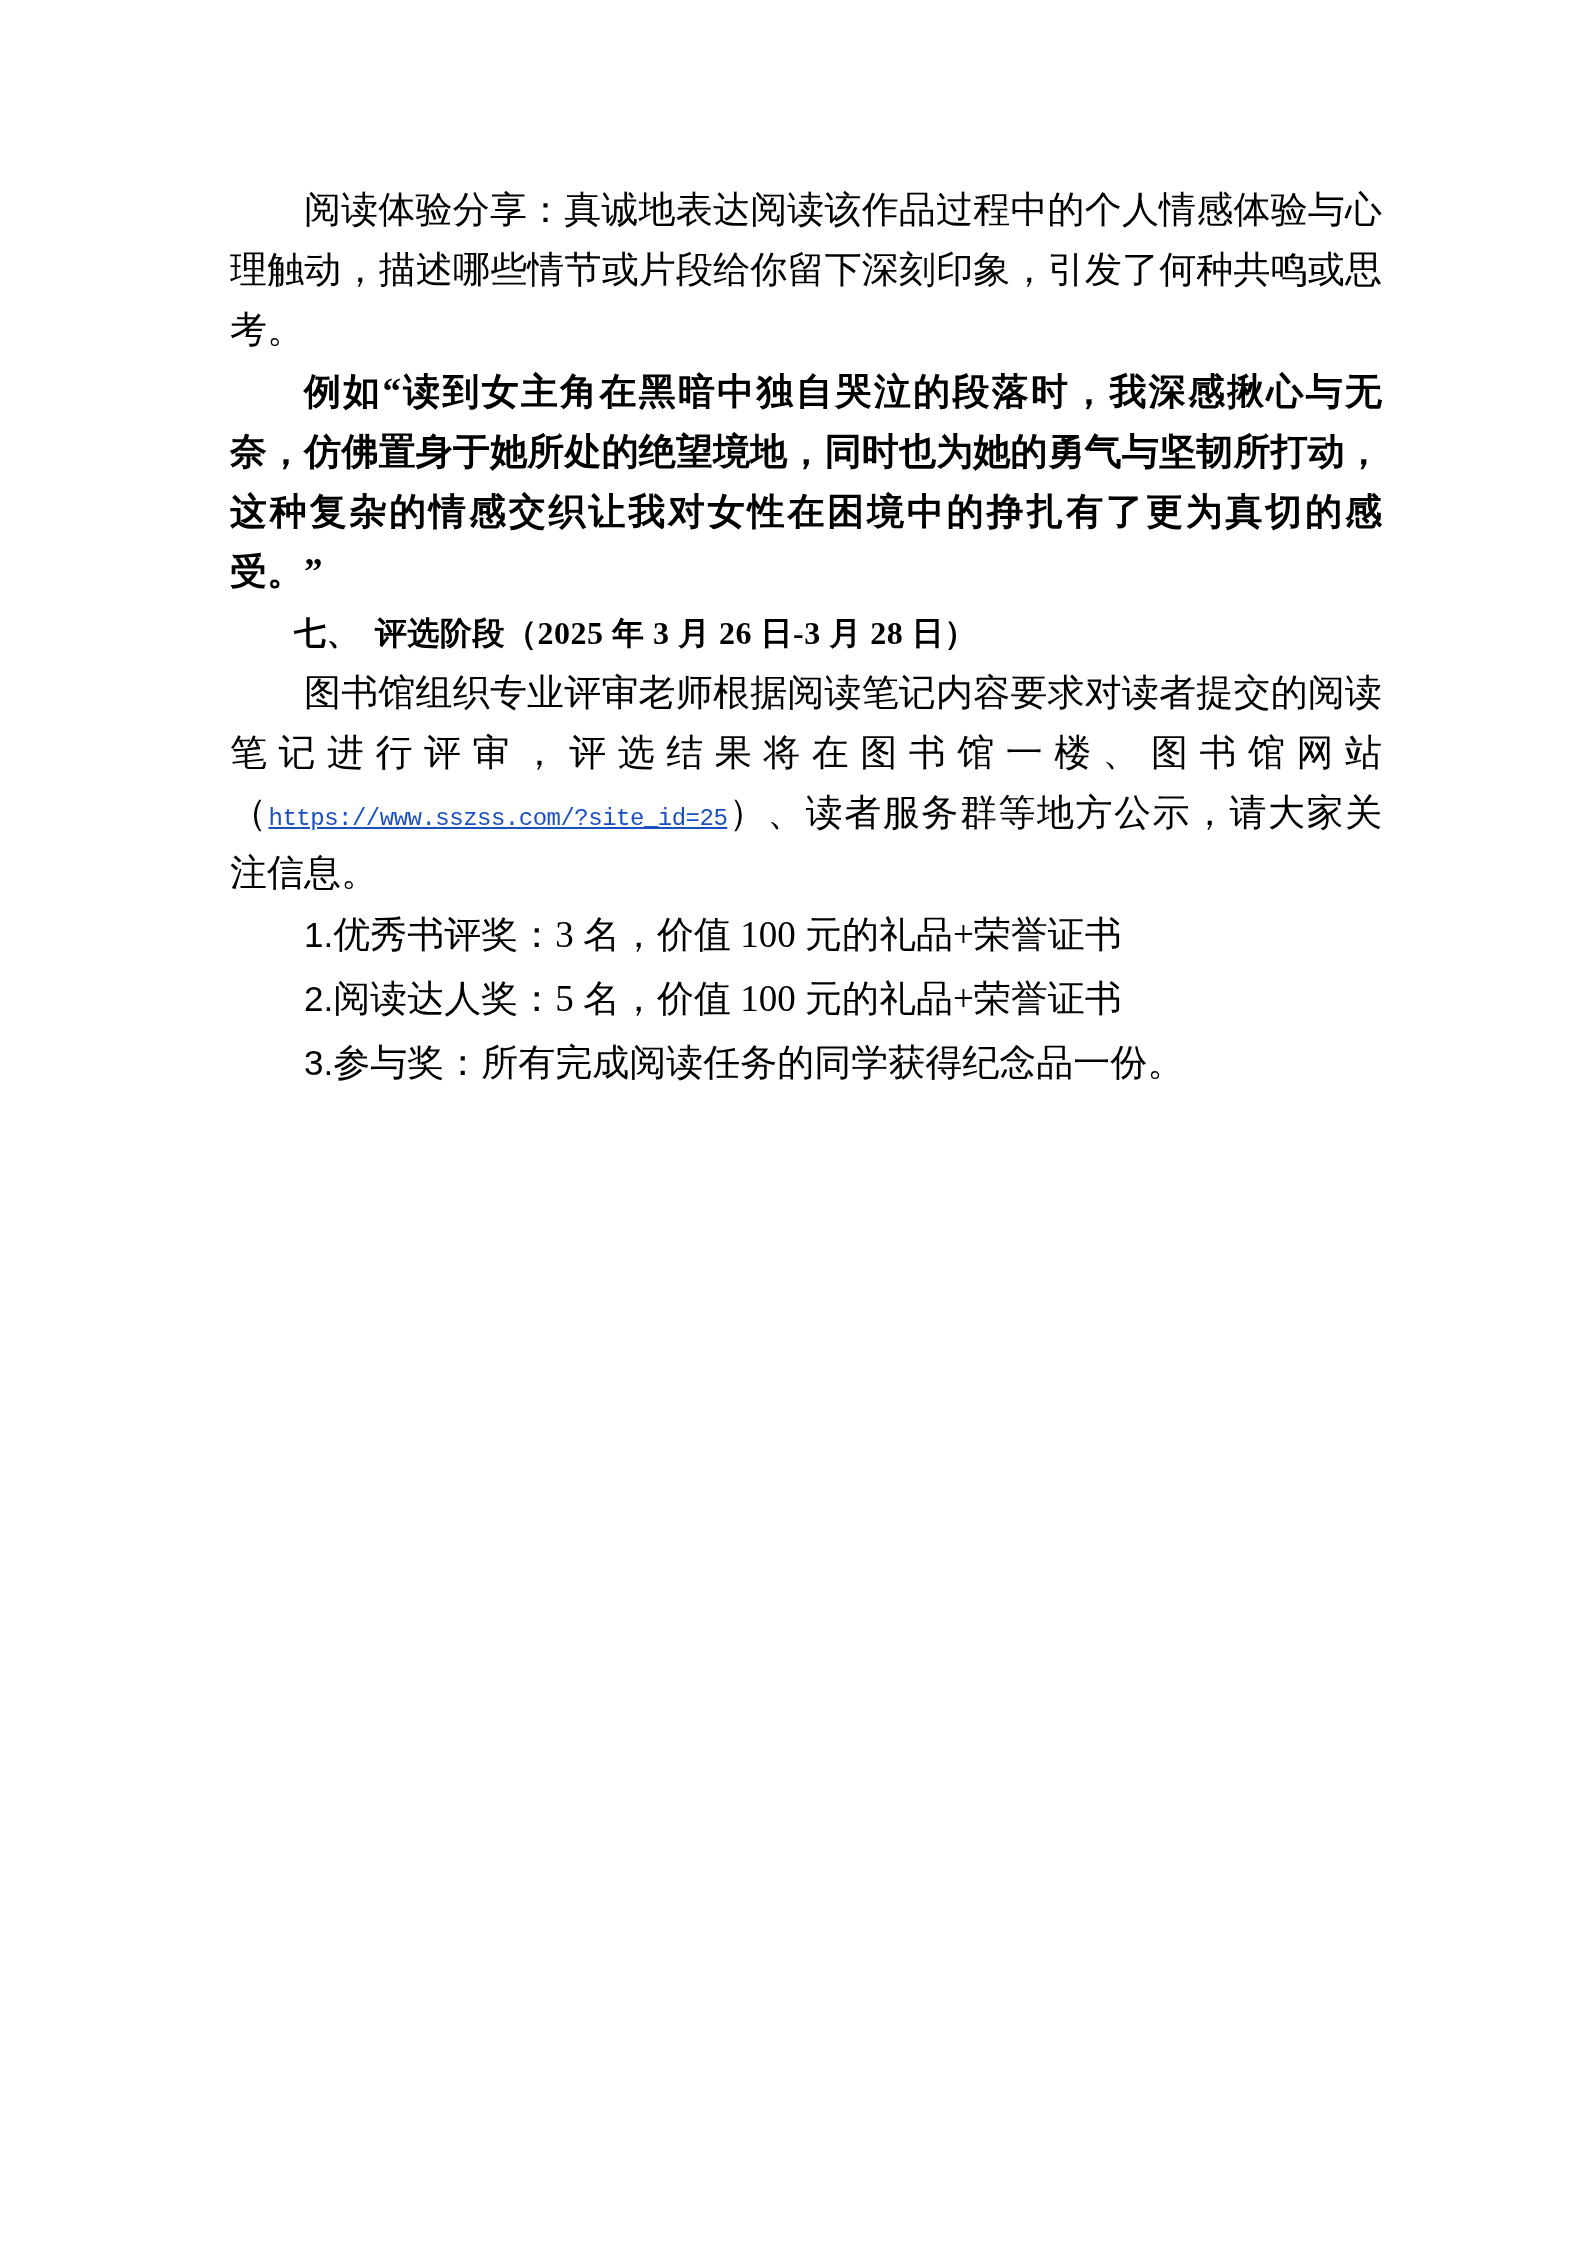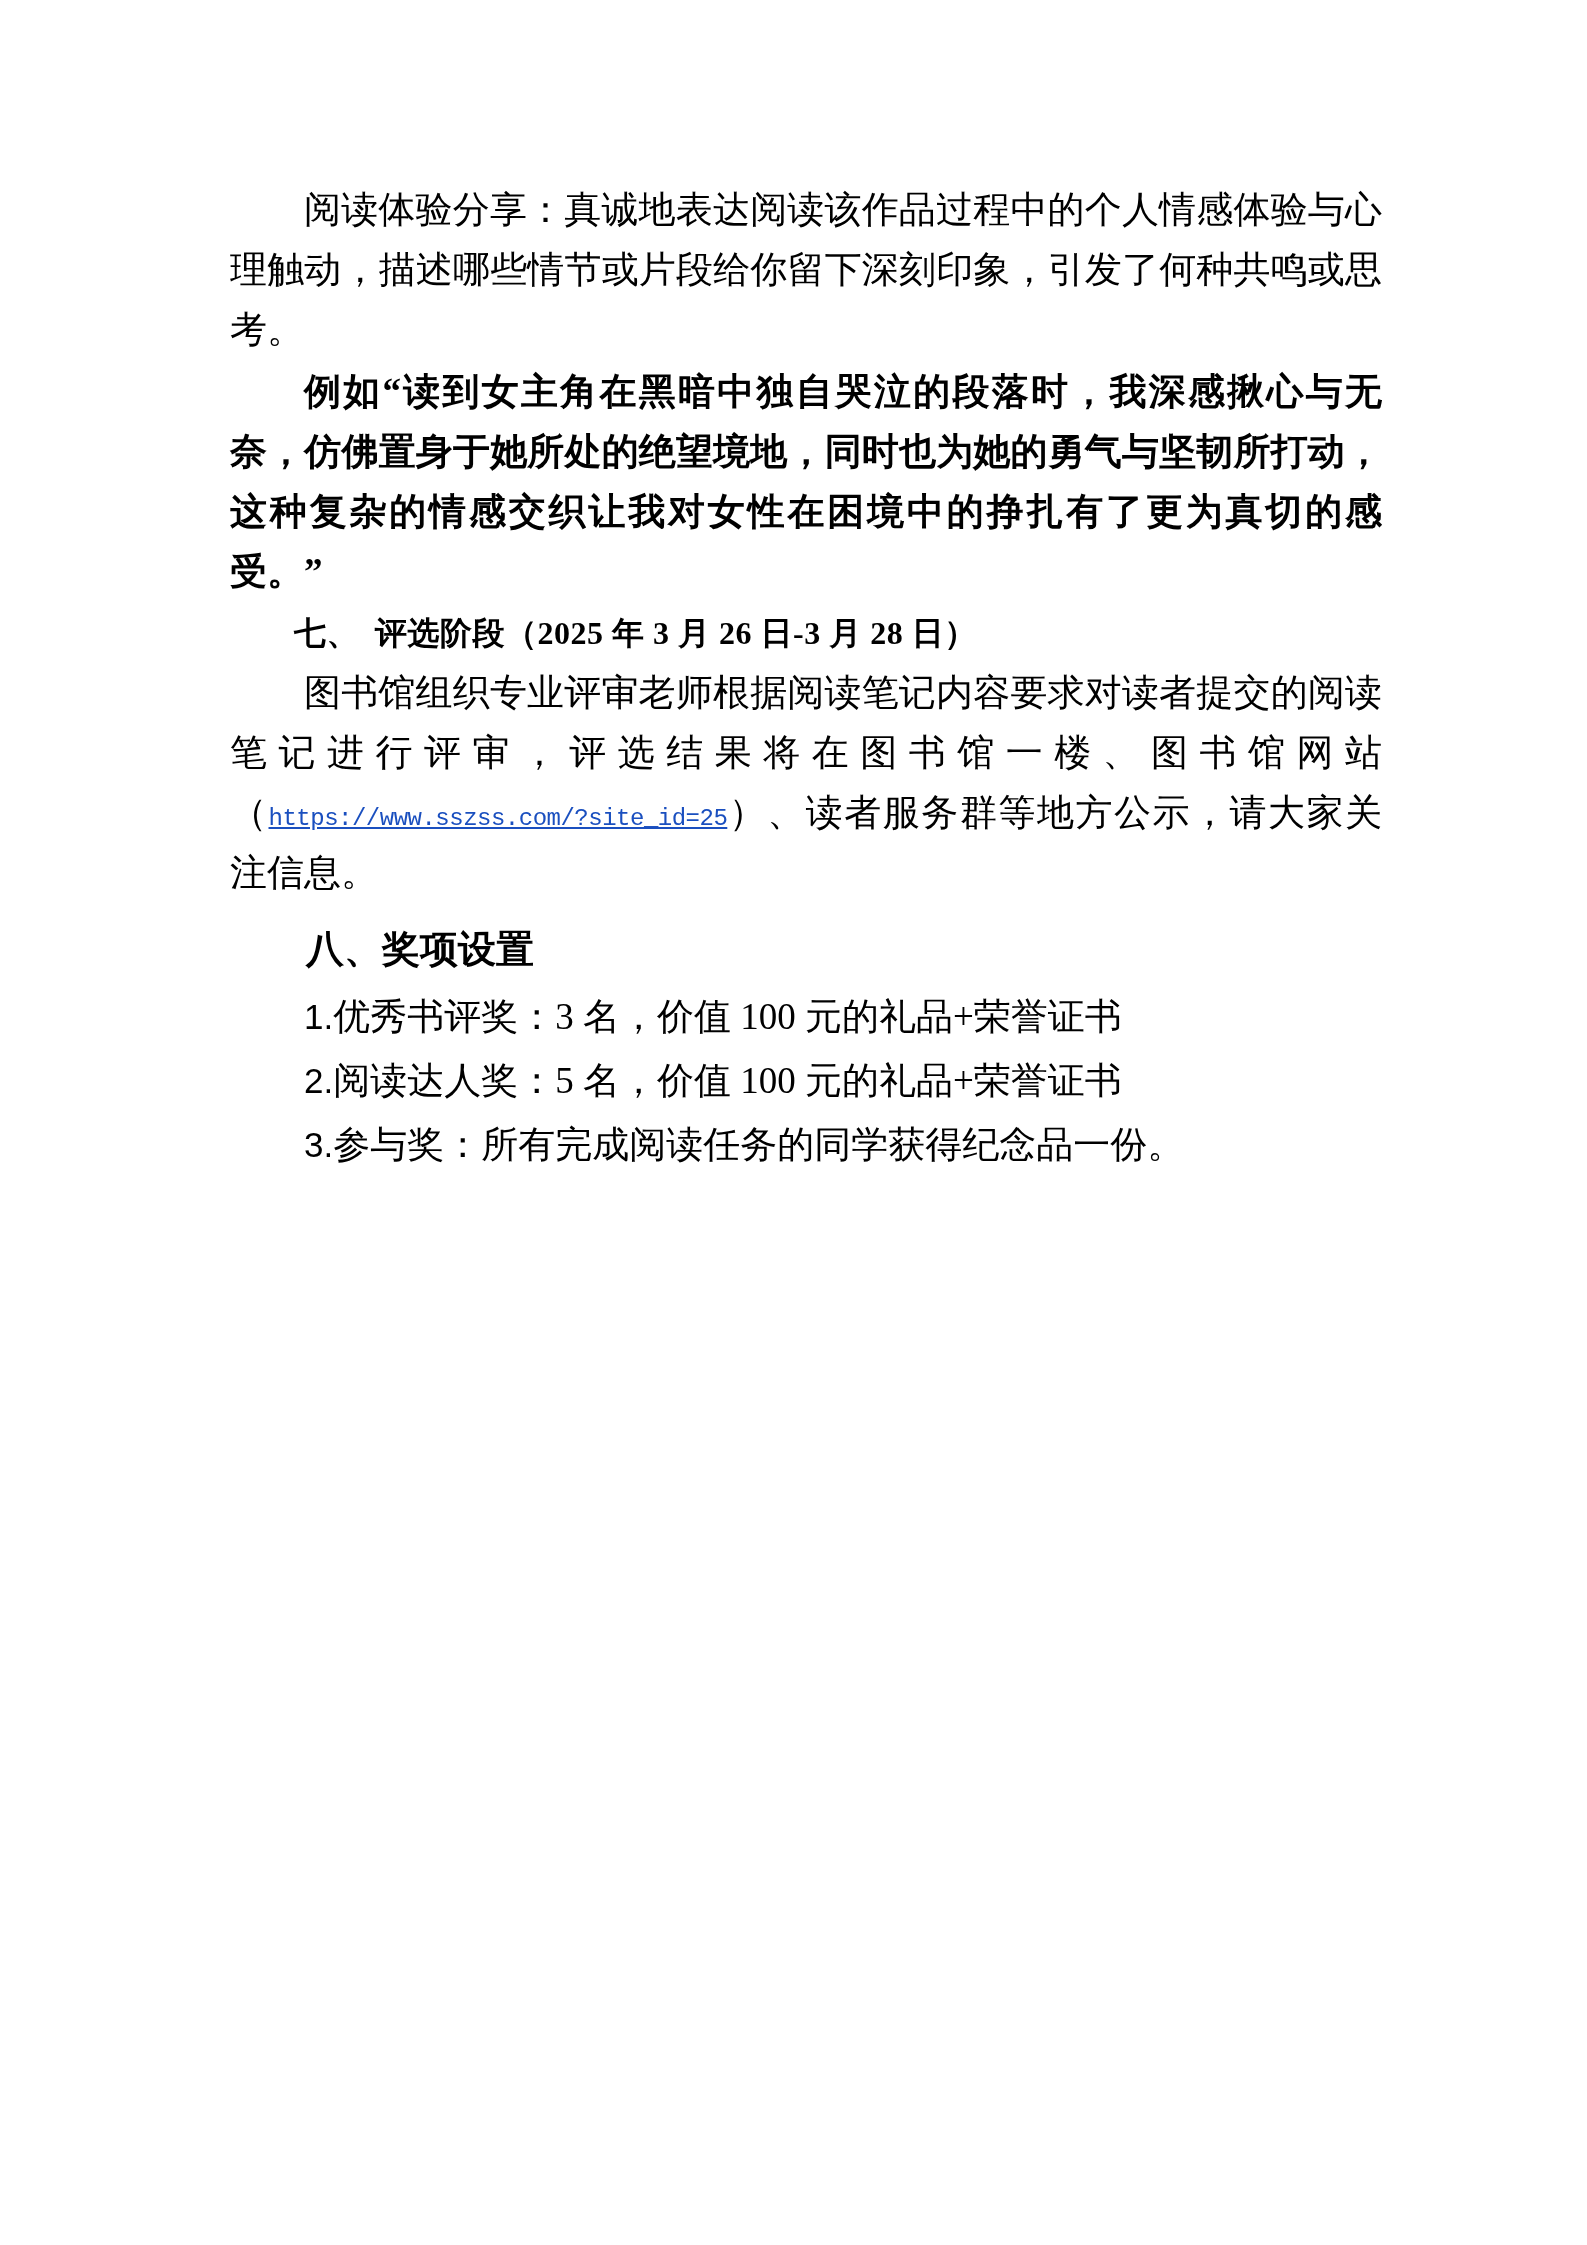--- a/index.html
+++ b/index.html
@@ -80,21 +80,20 @@
   <div class="doc-body">
 
     <p class="indent">阅读体验分享：真诚地表达阅读该作品过程中的个人情感体验与心理触动，描述哪些情节或片段给你留下深刻印象，引发了何种共鸣或思考。</p>
 
     <p class="indent para-quote">例如“读到女主角在黑暗中独自哭泣的段落时，我深感揪心与无奈，仿佛置身于她所处的绝望境地，同时也为她的勇气与坚韧所打动，这种复杂的情感交织让我对女性在困境中的挣扎有了更为真切的感受。”</p>
 
     <p class="heading"><span>七、</span><span style="display:inline-block;width:16px"></span><span>评选阶段</span><span class="num-mix">（2025 年 3 月 26 日-3 月 28 日）</span></p>
 
     <p class="indent"><span>图书馆组织专业评审老师根据阅读笔记内容要求对读者提交的阅读笔记进行评审，评选结果将在图书馆一楼、图书馆网站（</span><a class="link" href="#">https://www.sszss.com/?site_id=25</a><span>）、读者服务群等地方公示，请大家关注信息。</span></p>
 
-    <p class="heading-8">八、奖项设置</p>
 
     <p class="award-line"><span class="mono-num">1.</span><span class="lbl">优秀书评奖</span><span>：</span><span>3 名，价值 100 元的礼品+荣誉证书</span></p>
 
     <p class="award-line"><span class="mono-num">2.</span><span class="lbl">阅读达人奖</span><span>：</span><span>5 名，价值 100 元的礼品+荣誉证书</span></p>
 
     <p class="award-line"><span class="mono-num">3.</span><span class="lbl">参与奖</span><span>：</span><span>所有完成阅读任务的同学获得纪念品一份。</span></p>
 
   </div>
 </div>
 

